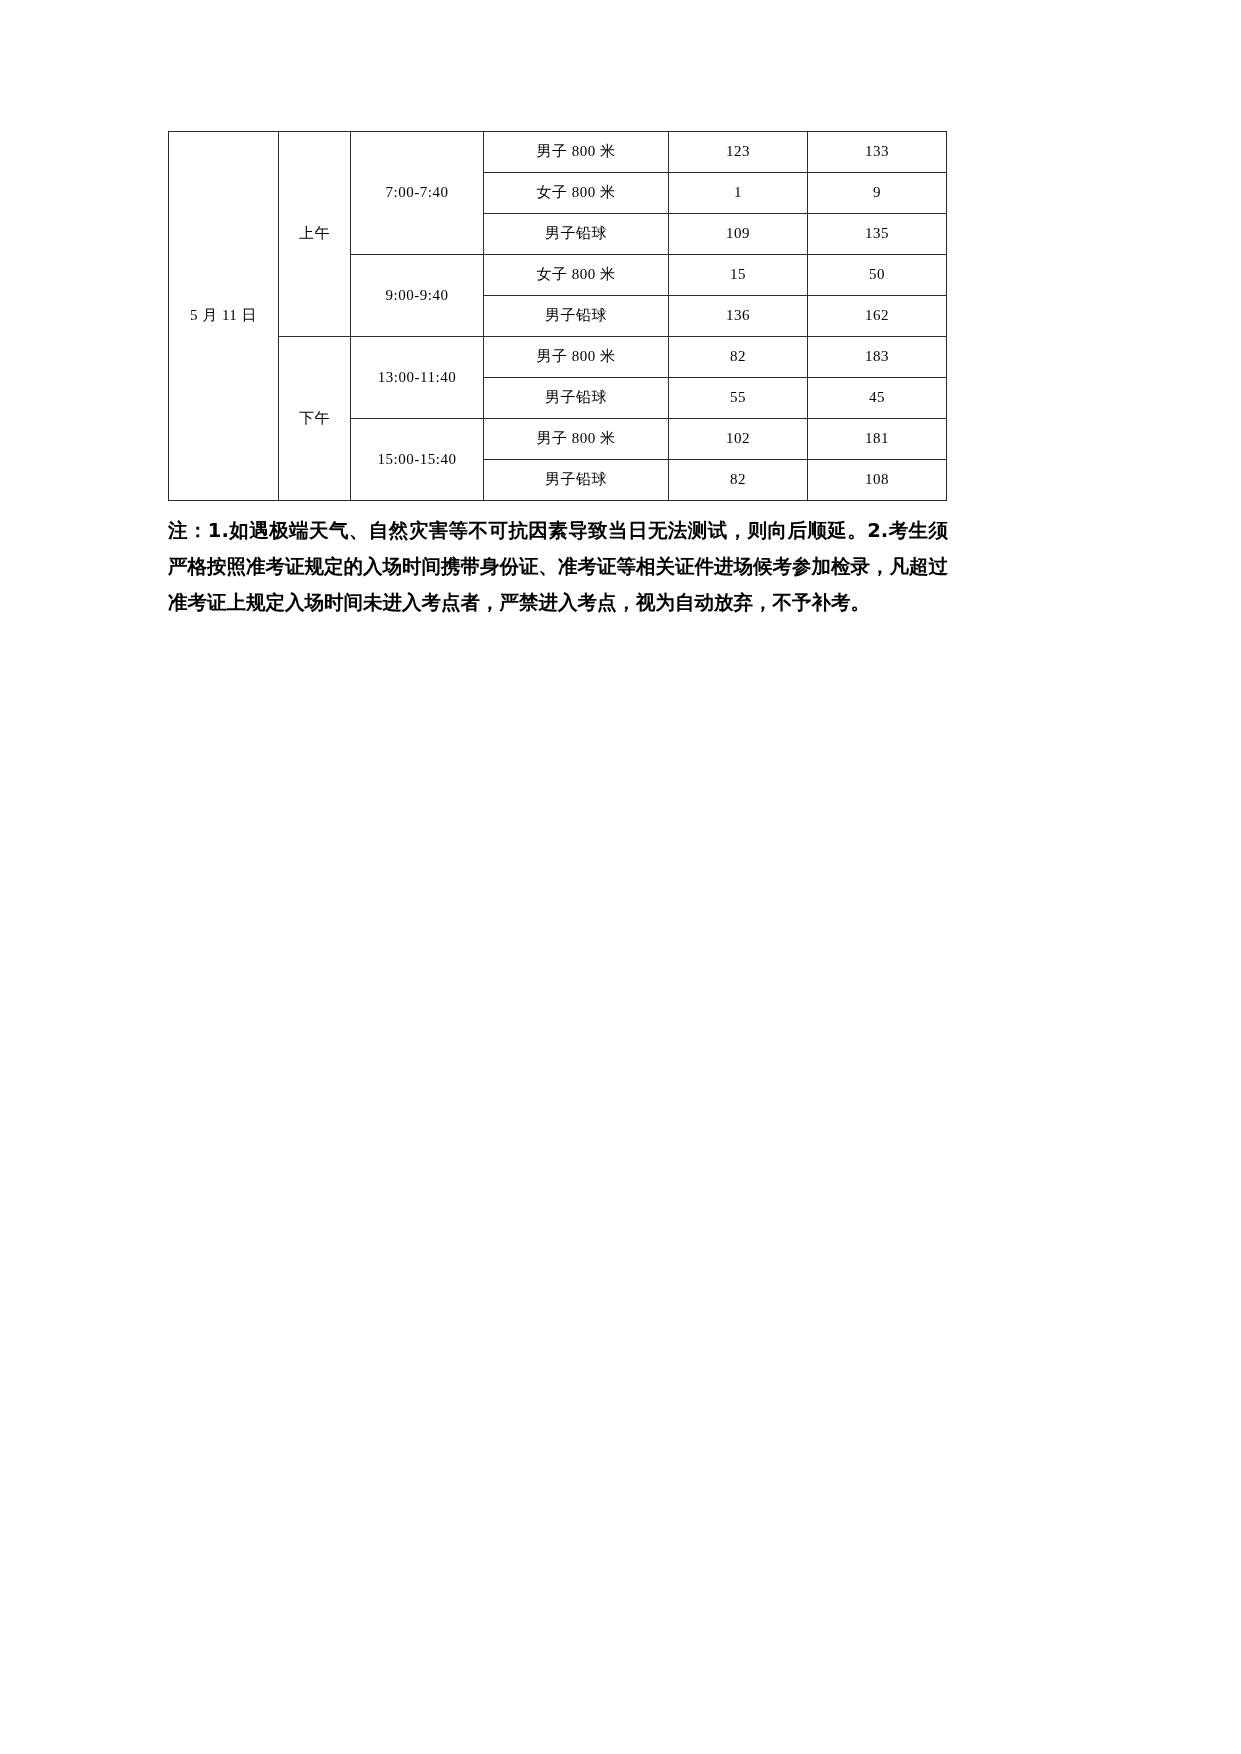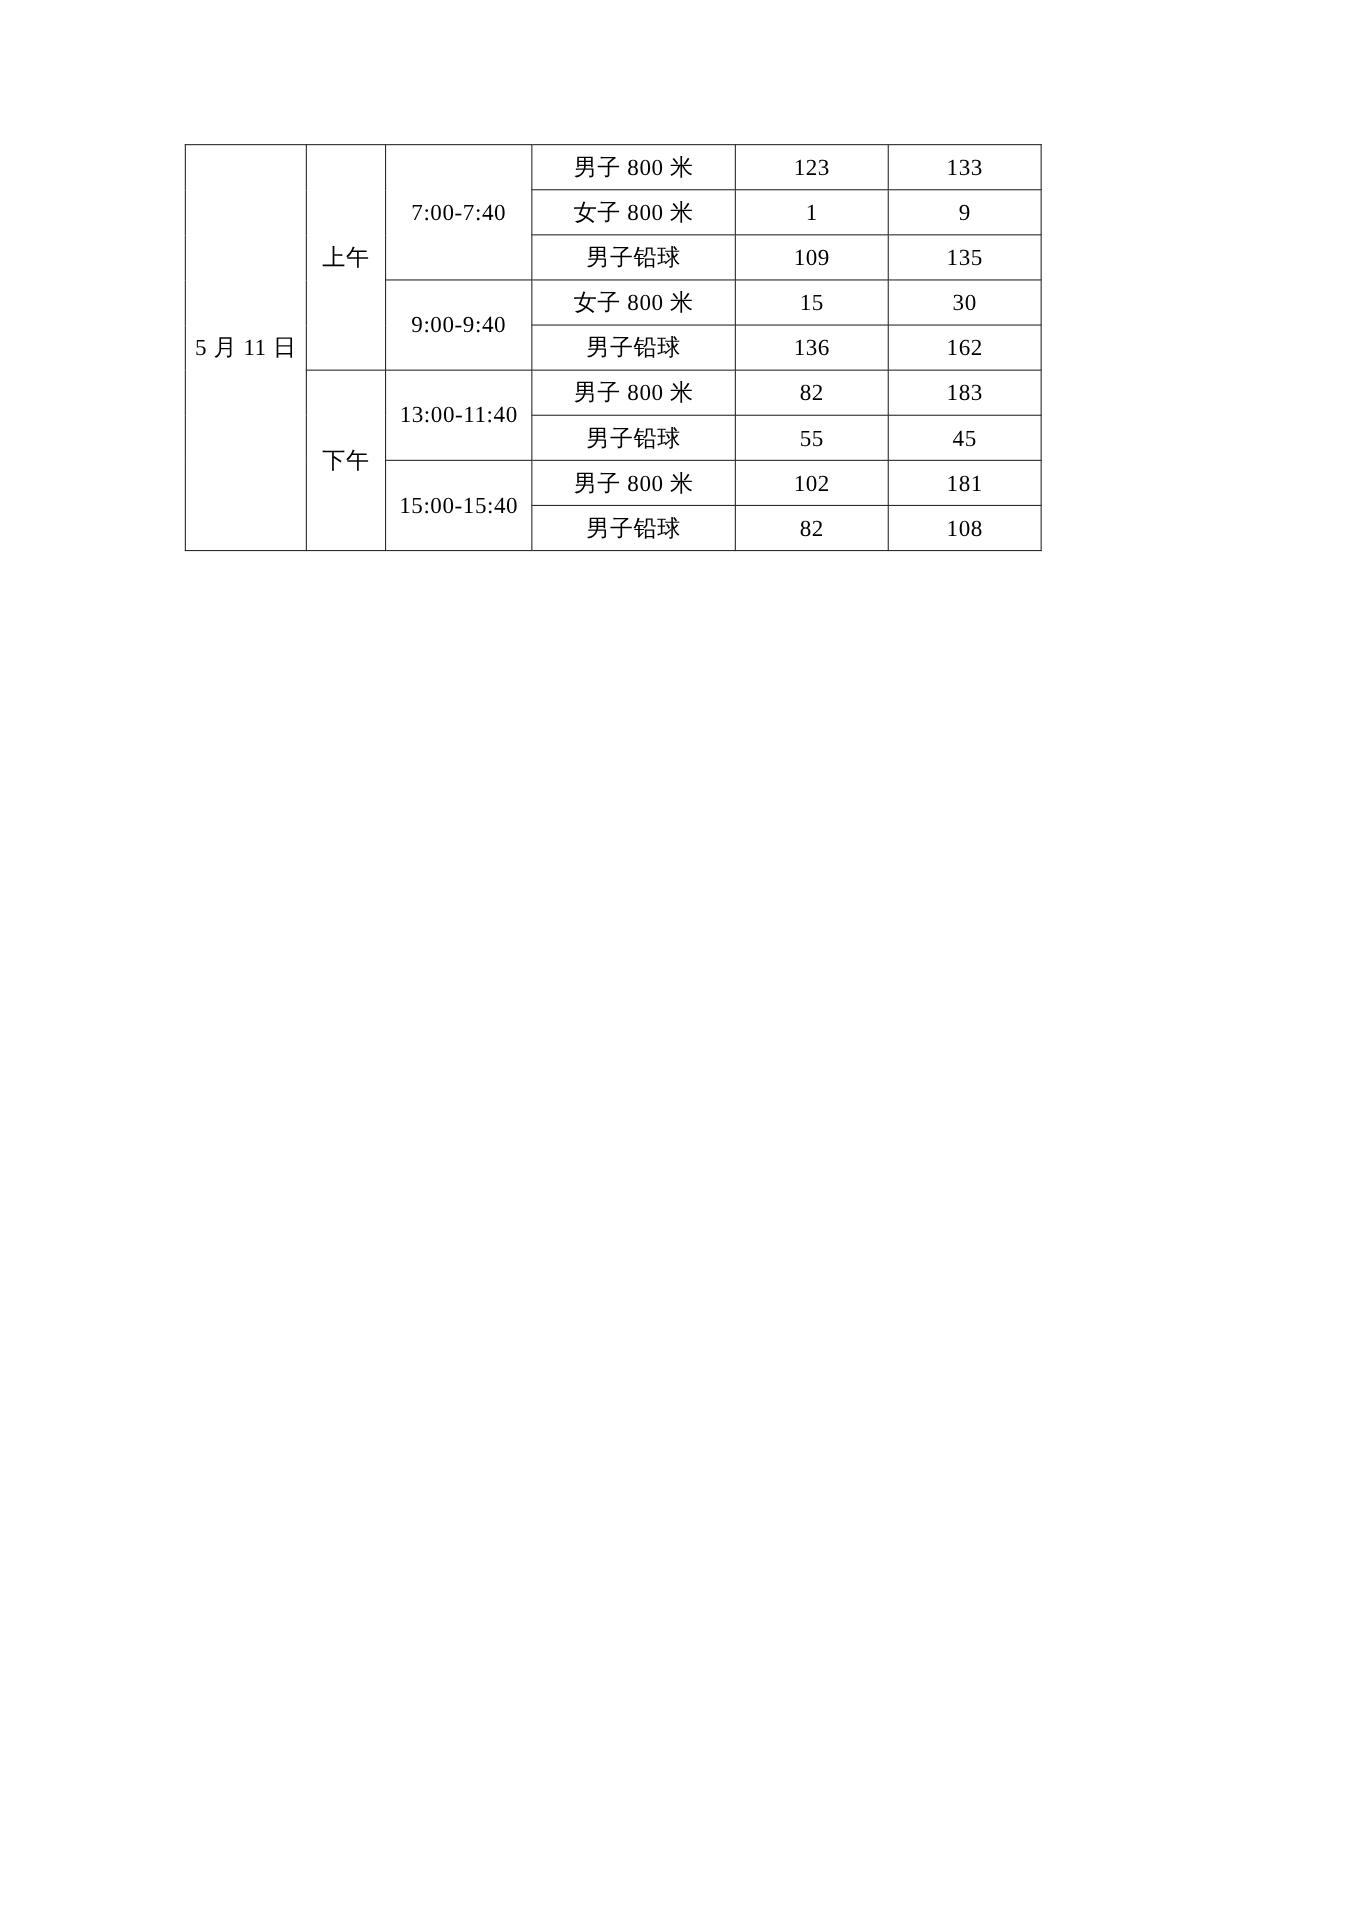--- a/index.html
+++ b/index.html
@@ -40,21 +40,21 @@
   table.schedule col.c-time  { width: 133px; }
   table.schedule col.c-event { width: 185px; }
   table.schedule col.c-from  { width: 139px; }
   table.schedule col.c-to    { width: 139px; }
 
   table.schedule td {
     border: 1px solid #2b2b2b;
     text-align: center;
     vertical-align: middle;
     height: 40px;
-    font-size: 21px;
+    font-size: 15px;
     line-height: 1.15;
     padding: 0 2px;
     font-family: "Liberation Serif", "DejaVu Serif", serif;
     letter-spacing: 0.5px;
   }
   td.cjk {
     letter-spacing: 2.0px;
   }
   td.num {
     letter-spacing: 0px;
@@ -117,21 +117,21 @@
         </tr>
         <tr>
           <td class="cjk">男子铅球</td>
           <td class="num">109</td>
           <td class="num">135</td>
         </tr>
         <tr>
           <td class="time" rowspan="2">9:00-9:40</td>
           <td class="cjk">女子 800 米</td>
           <td class="num">15</td>
-          <td class="num">30</td>
+          <td class="num">50</td>
         </tr>
         <tr>
           <td class="cjk">男子铅球</td>
           <td class="num">136</td>
           <td class="num">162</td>
         </tr>
 
         <tr>
           <td class="cjk" rowspan="4">下午</td>
           <td class="time" rowspan="2">13:00-11:40</td>
@@ -151,15 +151,18 @@
           <td class="num">181</td>
         </tr>
         <tr>
           <td class="cjk">男子铅球</td>
           <td class="num">82</td>
           <td class="num">108</td>
         </tr>
       </tbody>
     </table>
 
+    <div class="note">
+      <p>注：1.如遇极端天气、自然灾害等不可抗因素导致当日无法测试，则向后顺延。2.考生须严格按照准考证规定的入场时间携带身份证、准考证等相关证件进场候考参加检录，凡超过准考证上规定入场时间未进入考点者，严禁进入考点，视为自动放弃，不予补考。</p>
+    </div>
 
   </div>
 </div>
 
 </body></html>

